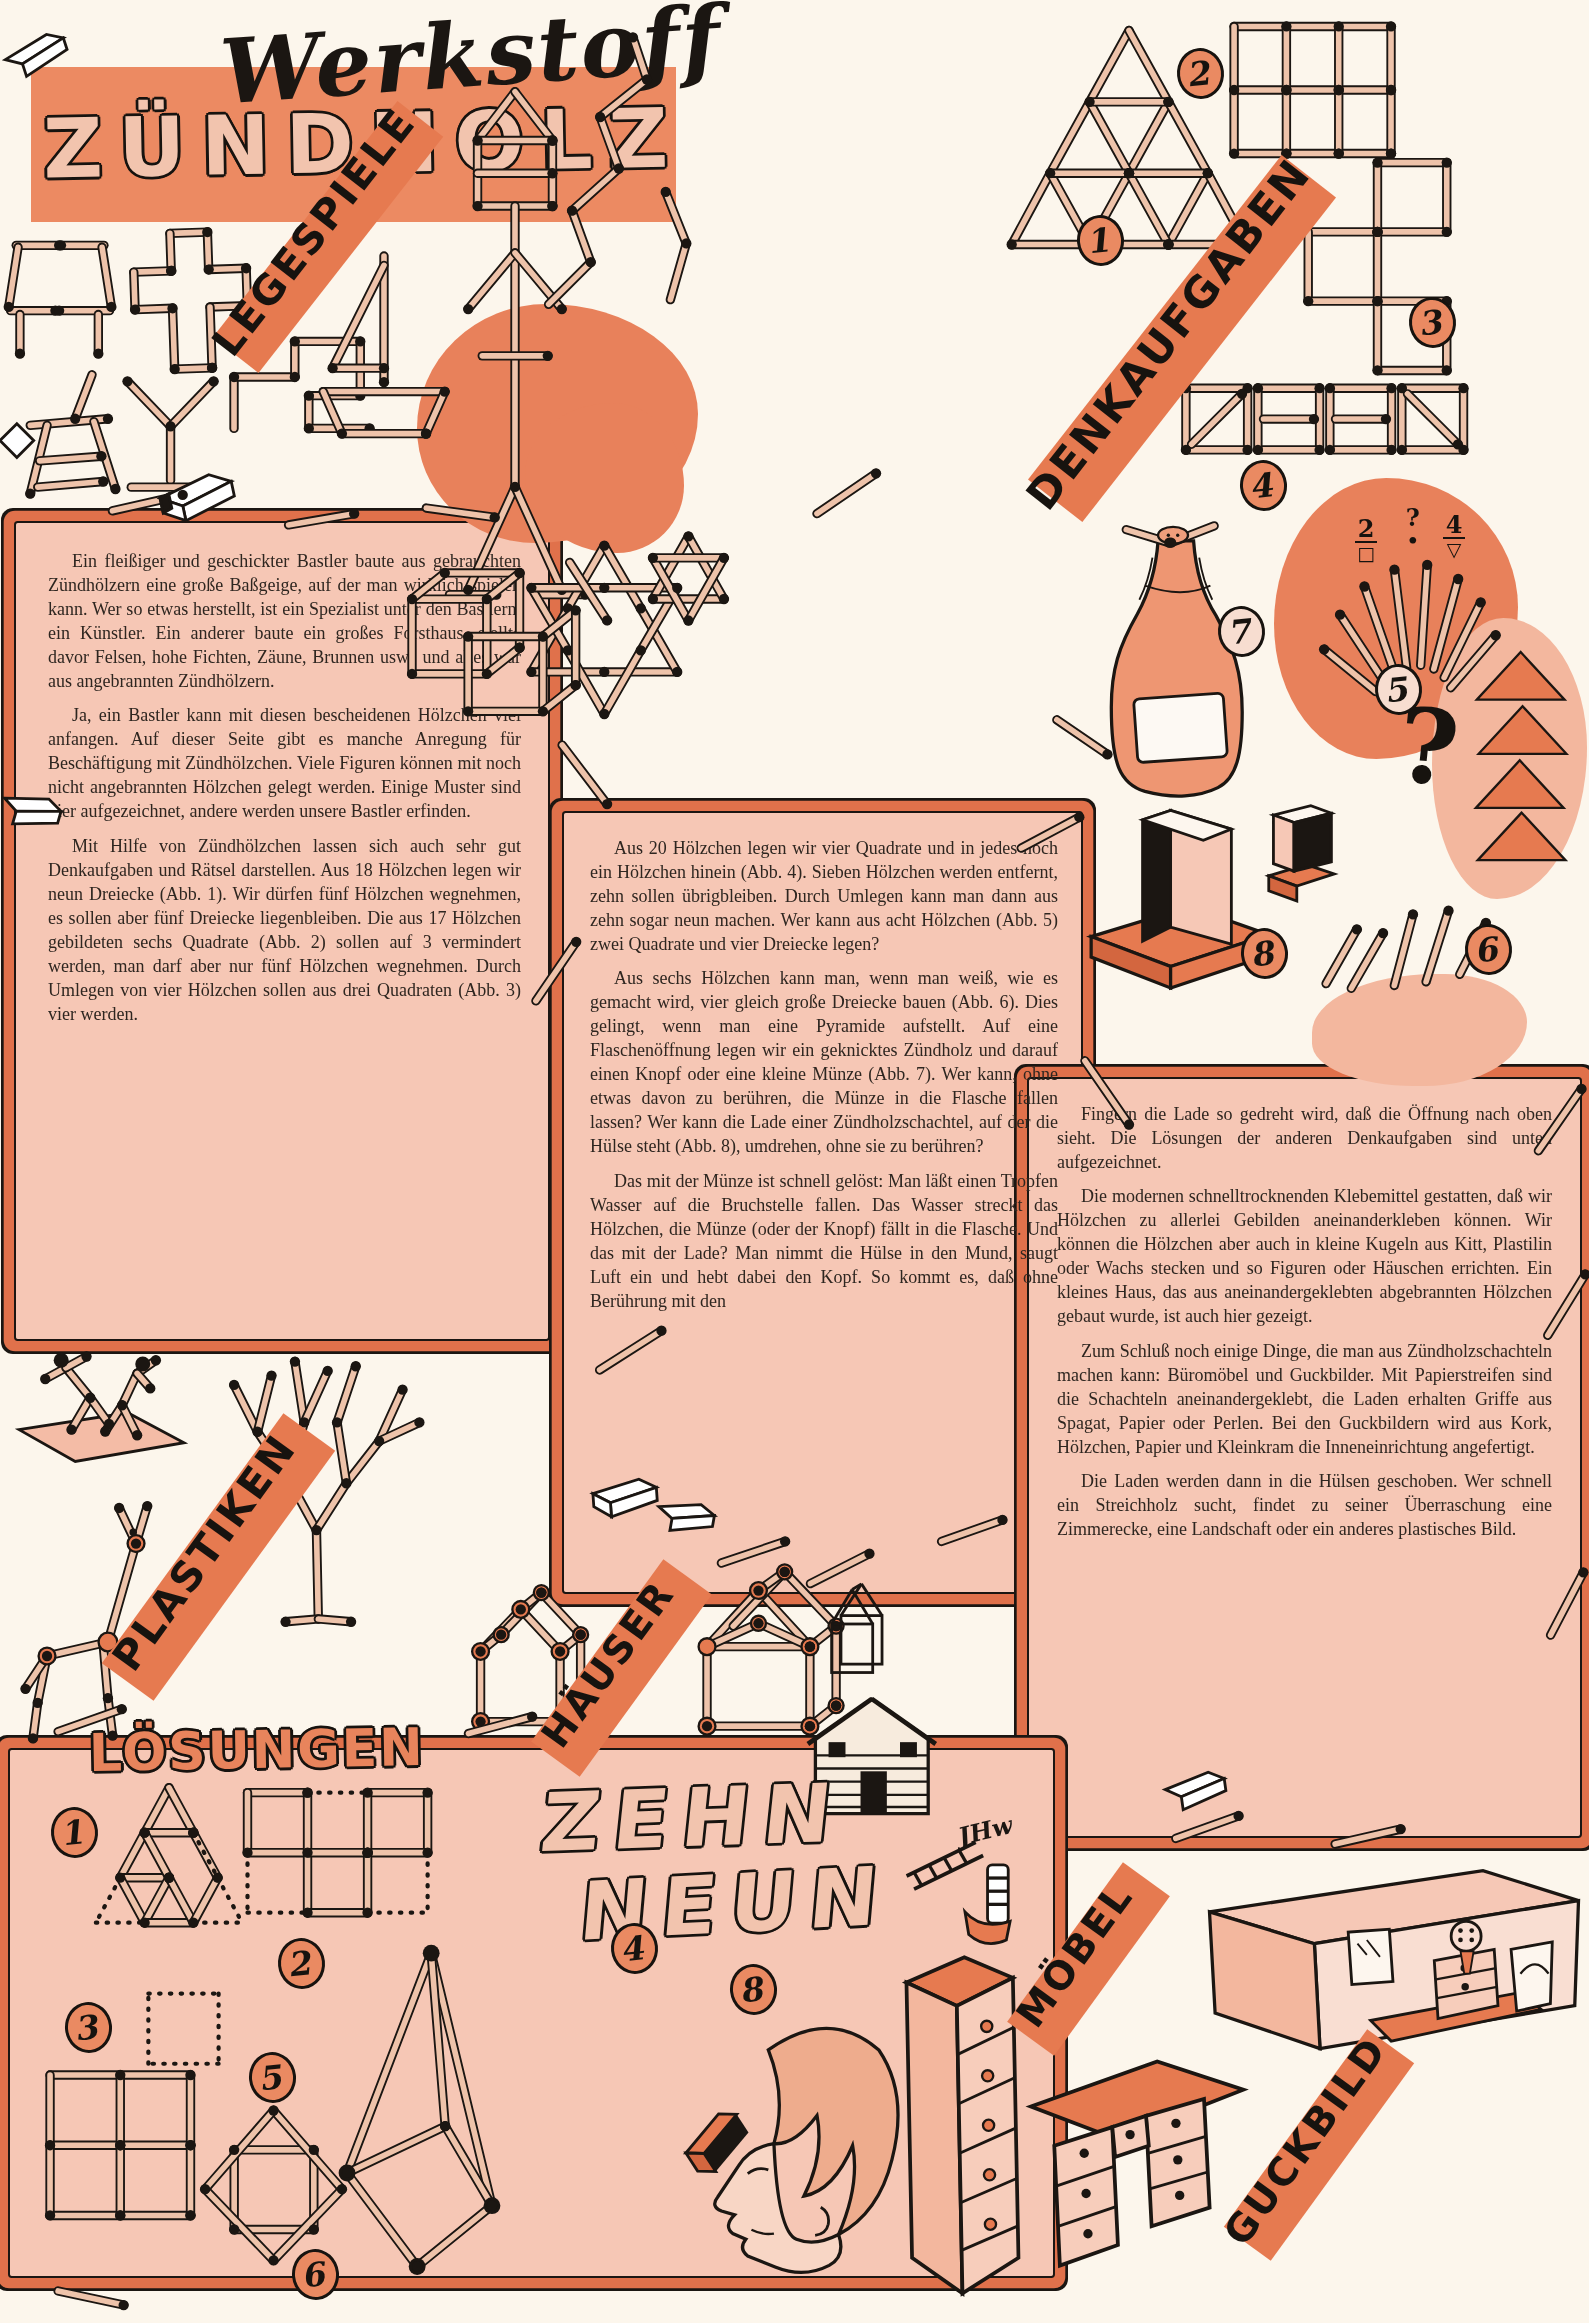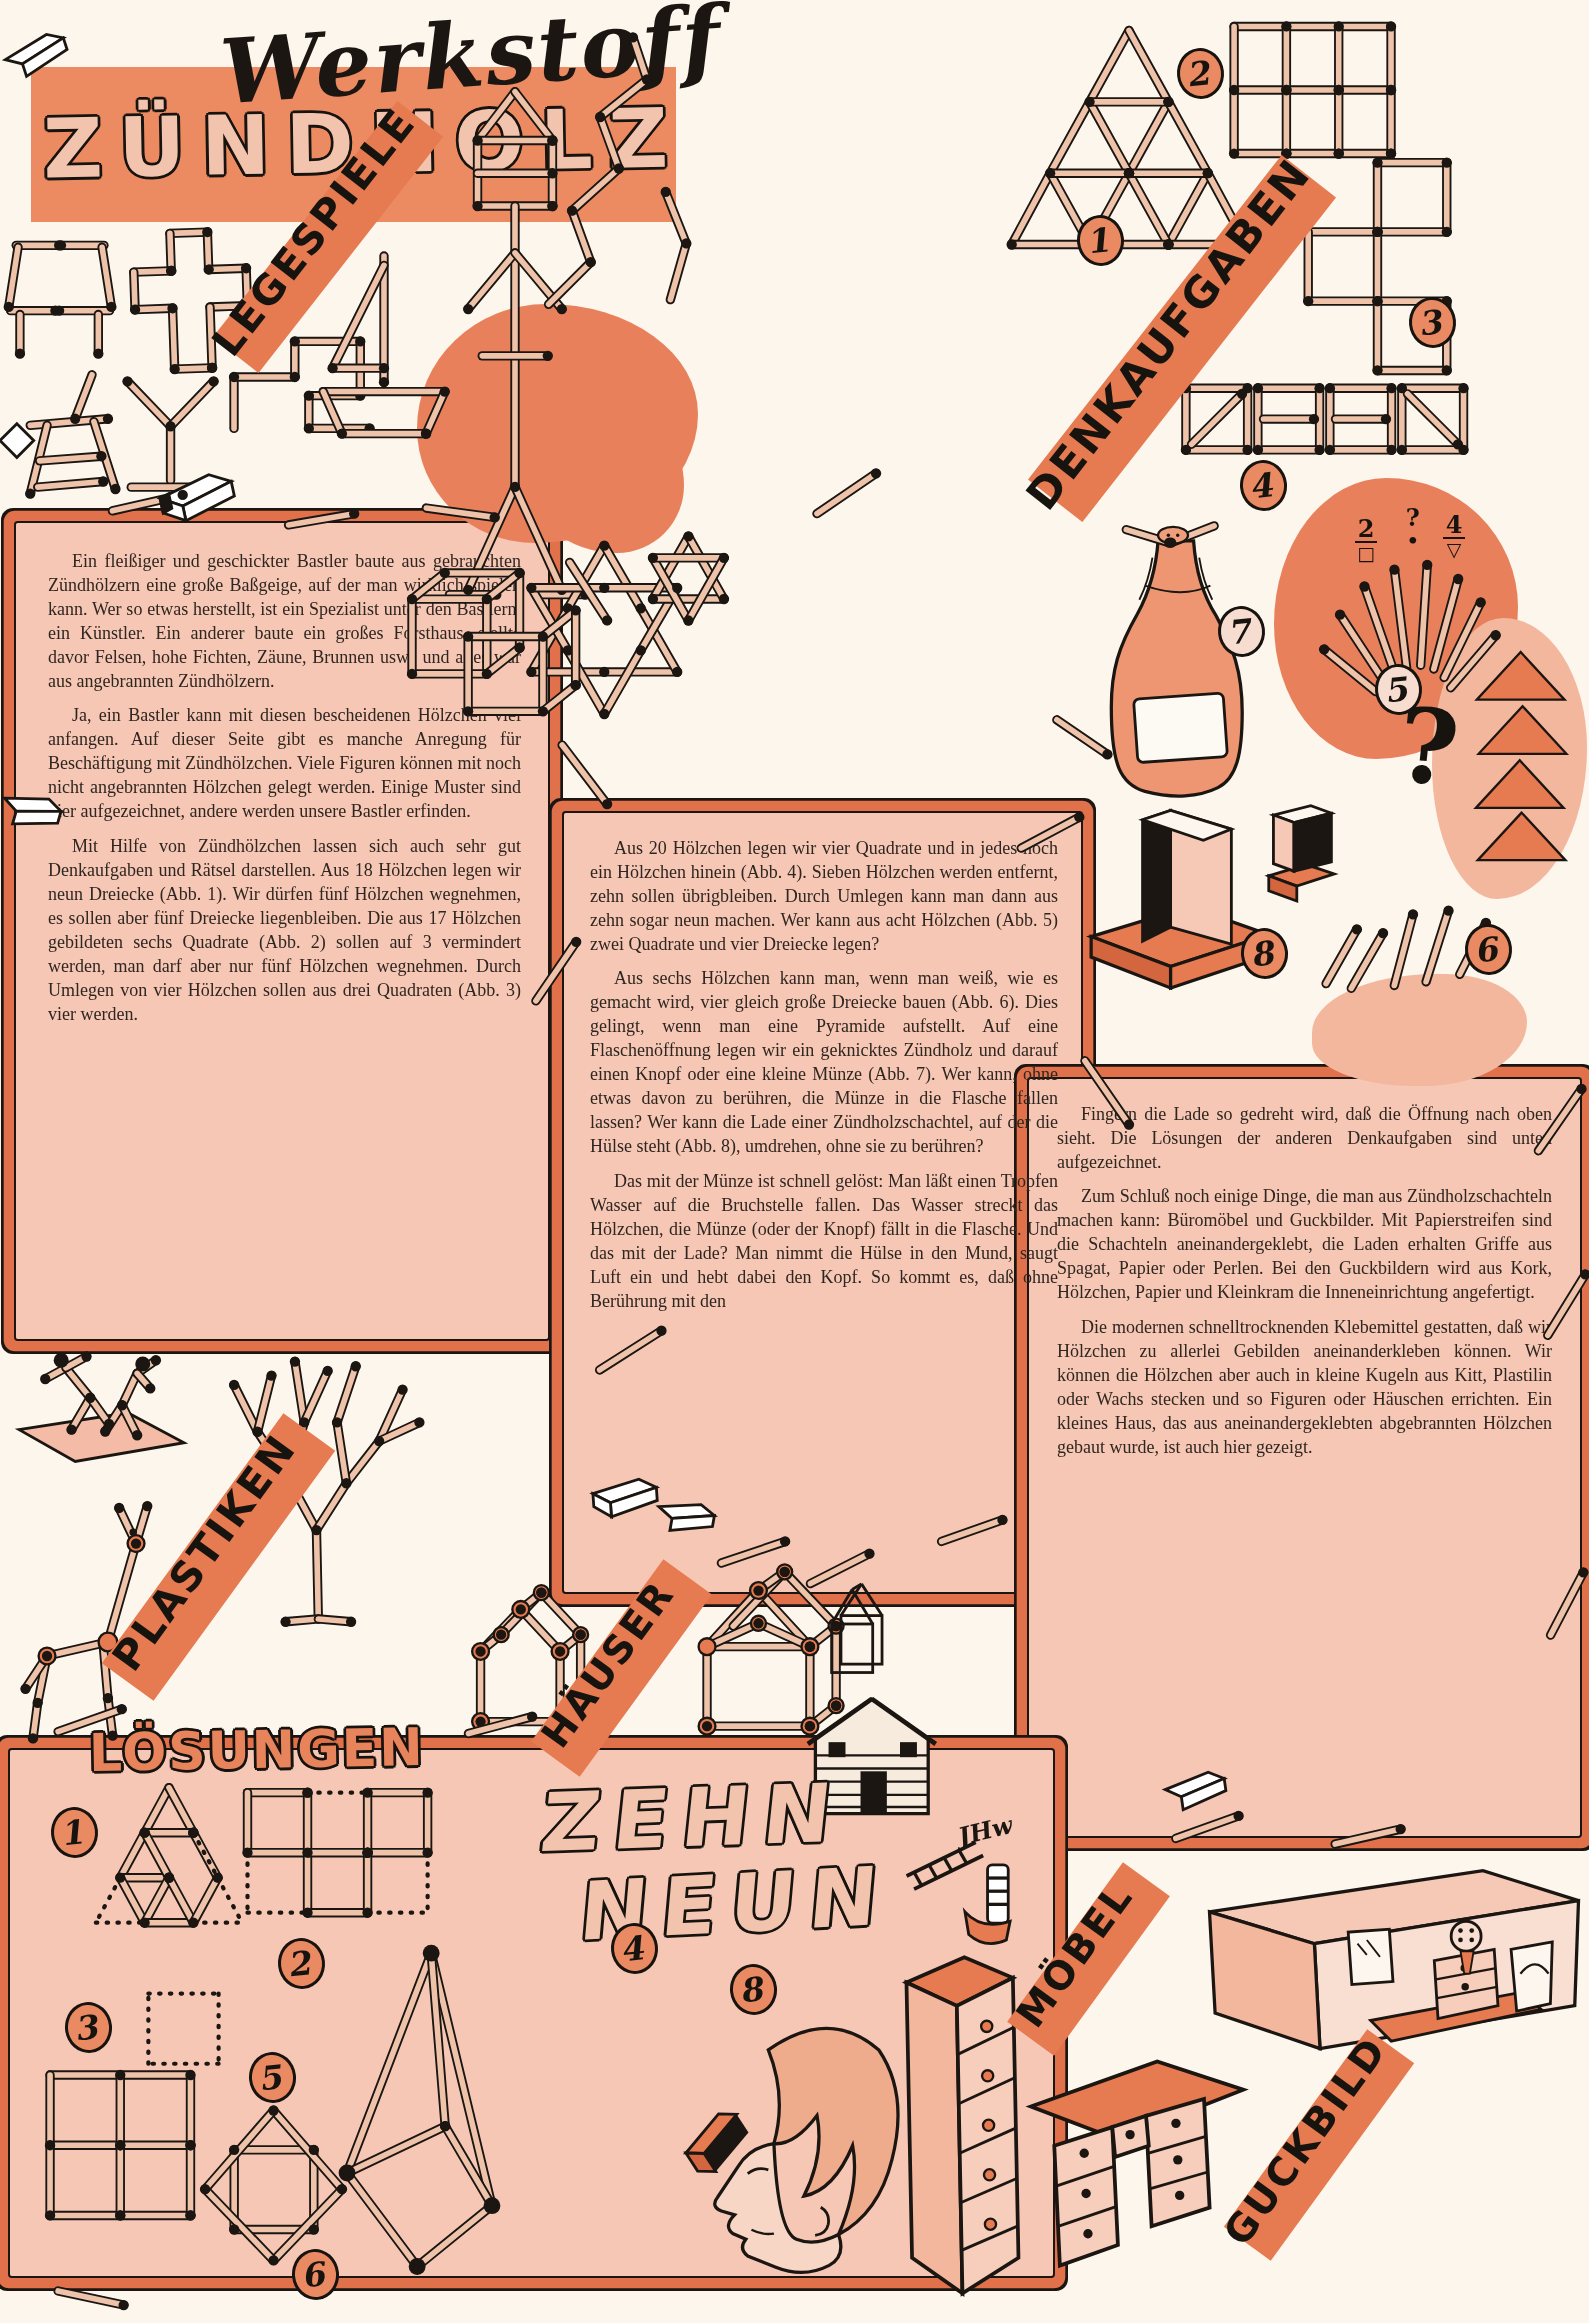--- a/index.html
+++ b/index.html
@@ -59,22 +59,23 @@
     <p>Ja, ein Bastler kann mit diesen bescheidenen Hölzchen viel anfangen. Auf dieser Seite gibt es manche Anregung für Beschäftigung mit Zündhölzchen. Viele Figuren können mit noch nicht angebrannten Hölzchen gelegt werden. Einige Muster sind hier aufgezeichnet, andere werden unsere Bastler erfinden.</p>
     <p>Mit Hilfe von Zündhölzchen lassen sich auch sehr gut Denkaufgaben und Rätsel darstellen. Aus 18 Hölzchen legen wir neun Dreiecke (Abb. 1). Wir dürfen fünf Hölzchen wegnehmen, es sollen aber fünf Dreiecke liegenbleiben. Die aus 17 Hölzchen gebildeten sechs Quadrate (Abb. 2) sollen auf 3 vermindert werden, man darf aber nur fünf Hölzchen wegnehmen. Durch Umlegen von vier Hölzchen sollen aus drei Quadraten (Abb. 3) vier werden.</p>
   </div>
   <div class="coltext" style="left:590px;top:836px;width:468px;height:740px;">
     <p>Aus 20 Hölzchen legen wir vier Quadrate und in jedes noch ein Hölzchen hinein (Abb. 4). Sieben Hölzchen werden entfernt, zehn sollen übrigbleiben. Durch Umlegen kann man dann aus zehn sogar neun machen. Wer kann aus acht Hölzchen (Abb. 5) zwei Quadrate und vier Dreiecke legen?</p>
     <p>Aus sechs Hölzchen kann man, wenn man weiß, wie es gemacht wird, vier gleich große Dreiecke bauen (Abb. 6). Dies gelingt, wenn man eine Pyramide aufstellt. Auf eine Flaschenöffnung legen wir ein geknicktes Zündholz und darauf einen Knopf oder eine kleine Münze (Abb. 7). Wer kann, ohne etwas davon zu berühren, die Münze in die Flasche fallen lassen? Wer kann die Lade einer Zündholzschachtel, auf der die Hülse steht (Abb. 8), umdrehen, ohne sie zu berühren?</p>
     <p>Das mit der Münze ist schnell gelöst: Man läßt einen Tropfen Wasser auf die Bruchstelle fallen. Das Wasser streckt das Hölzchen, die Münze (oder der Knopf) fällt in die Flasche. Und das mit der Lade? Man nimmt die Hülse in den Mund, saugt Luft ein und hebt dabei den Kopf. So kommt es, daß ohne Berührung mit den</p>
   </div>
   <div class="coltext" style="left:1057px;top:1102px;width:495px;height:720px;">
     <p>Fingern die Lade so gedreht wird, daß die Öffnung nach oben sieht. Die Lösungen der anderen Denkaufgaben sind unten aufgezeichnet.</p>
+    <p>Die modernen schnelltrocknenden Klebemittel gestatten, daß wir Hölzchen zu allerlei Gebilden aneinanderkleben können. Wir können die Hölzchen aber auch in kleine Kugeln aus Kitt, Plastilin oder Wachs stecken und so Figuren oder Häuschen errichten. Ein kleines Haus, das aus aneinandergeklebten abgebrannten Hölzchen gebaut wurde, ist auch hier gezeigt.</p>
     <p>Zum Schluß noch einige Dinge, die man aus Zündholzschachteln machen kann: Büromöbel und Guckbilder. Mit Papierstreifen sind die Schachteln aneinandergeklebt, die Laden erhalten Griffe aus Spagat, Papier oder Perlen. Bei den Guckbildern wird aus Kork, Hölzchen, Papier und Kleinkram die Inneneinrichtung angefertigt.</p>
-    <p>Die modernen schnelltrocknenden Klebemittel gestatten, daß wir Hölzchen zu allerlei Gebilden aneinanderkleben können. Wir können die Hölzchen aber auch in kleine Kugeln aus Kitt, Plastilin oder Wachs stecken und so Figuren oder Häuschen errichten. Ein kleines Haus, das aus aneinandergeklebten abgebrannten Hölzchen gebaut wurde, ist auch hier gezeigt.</p>
+    <p>Die Laden werden dann in die Hülsen geschoben. Wer schnell ein Streichholz sucht, findet zu seiner Überraschung eine Zimmerecke, eine Landschaft oder ein anderes plastisches Bild.</p>
   </div>
 
   <div class="abs" style="left:31px;top:67px;width:645px;height:155px;background:#ec8a62;"></div>
   <div class="script-title" style="left:220px;top:0px;width:562px;font-size:89px;">Werkstoff</div>
   <div class="matchword" style="left:17px;top:96px;width:693px;font-size:82px;letter-spacing:16px;text-align:center;transform:rotate(-1deg);">ZÜNDHOLZ</div>
 
   <div class="blob" style="left:417px;top:304px;width:281px;height:239px;"></div>
   <div class="blob" style="left:525px;top:403px;width:159px;height:150px;border-radius:55% 45% 42% 58%/48% 55% 45% 52%;"></div>
   <div class="blob" style="left:1274px;top:478px;width:244px;height:281px;"></div>
   <div class="blob" style="left:1432px;top:618px;width:155px;height:281px;background:#f3b79e;"></div>

